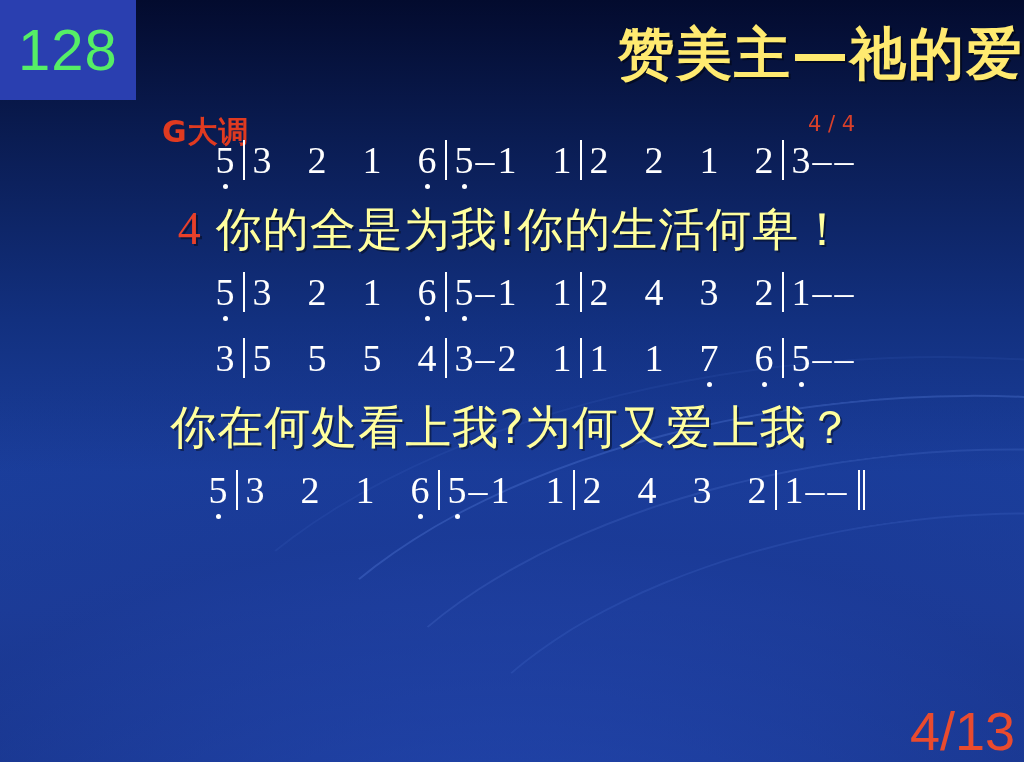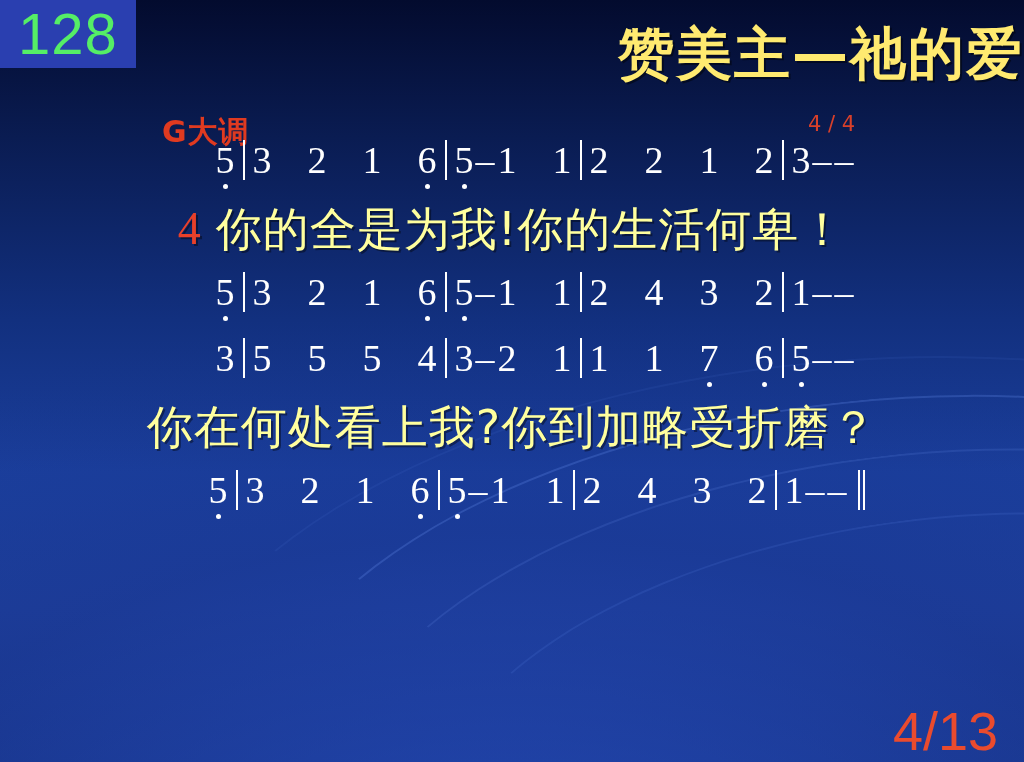--- a/index.html
+++ b/index.html
@@ -31,21 +31,21 @@
   .swoosh.b { width: 1150px; height: 560px; left: 330px; top: 455px; transform: rotate(-7deg); border-color: rgba(110,150,245,0.16) transparent transparent transparent;}
   .swoosh.c { width: 980px;  height: 470px; left: 430px; top: 520px; transform: rotate(-8deg); border-color: rgba(100,140,240,0.14) transparent transparent transparent;}
   .swoosh.d { width: 1400px; height: 700px; left: 150px; top: 360px; transform: rotate(-5deg); border-color: rgba(90,130,230,0.10) transparent transparent transparent;}
 
   
   #hymn-badge {
     position: absolute;
     left: 0px;
     top: 0px;
     width: 136px;
-    height: 68px;
+    height: 100px;
     background: #2a3fb0;
     display: flex;
     align-items: center;
     justify-content: center;
   }
   #hymn-badge .num {
     color: #55ee66;
     font-size: 58px;
     line-height: 1;
     font-family: "Liberation Sans", sans-serif;
@@ -168,21 +168,21 @@
     text-shadow: 2px 2px 0 rgba(0,0,0,0.40);
   }
   .lyric-row .verse-spacer {
     display: inline-block;
     width: 0px;
   }
   .lyric-text { display: inline-block; }
 
   #page-indicator {
     position: absolute;
-    right: 26px;
+    right: 9px;
     bottom: 4px;
     color: #ea4b2e;
     font-size: 54px;
     line-height: 1;
     font-family: "Liberation Sans", sans-serif;
   }
 </style>
 </head>
 <body>
 
@@ -205,21 +205,21 @@
   <div id="music-body">
       <div class="system">
         <div class="notation-row"><span class="verse-lead"></span><span class="note">5<span class="dot-low"></span></span><span class="bar"></span><span class="note">3</span><span class="gap-lg"></span><span class="note">2</span><span class="gap-lg"></span><span class="note">1</span><span class="gap-lg"></span><span class="note">6<span class="dot-low"></span></span><span class="bar"></span><span class="note">5<span class="dot-low"></span></span><span class="note dash">–</span><span class="note">1</span><span class="gap-lg"></span><span class="note">1</span><span class="bar"></span><span class="note">2</span><span class="gap-lg"></span><span class="note">2</span><span class="gap-lg"></span><span class="note">1</span><span class="gap-lg"></span><span class="note">2</span><span class="bar"></span><span class="note">3</span><span class="note dash">–</span><span class="note dash">–</span></div>
         <div class="lyric-row"><span class="verse-no">4</span><span class="lyric-text">你的全是为我!你的生活何卑！</span></div>
       </div>
       <div class="system">
         <div class="notation-row"><span class="verse-lead"></span><span class="note">5<span class="dot-low"></span></span><span class="bar"></span><span class="note">3</span><span class="gap-lg"></span><span class="note">2</span><span class="gap-lg"></span><span class="note">1</span><span class="gap-lg"></span><span class="note">6<span class="dot-low"></span></span><span class="bar"></span><span class="note">5<span class="dot-low"></span></span><span class="note dash">–</span><span class="note">1</span><span class="gap-lg"></span><span class="note">1</span><span class="bar"></span><span class="note">2</span><span class="gap-lg"></span><span class="note">4</span><span class="gap-lg"></span><span class="note">3</span><span class="gap-lg"></span><span class="note">2</span><span class="bar"></span><span class="note">1</span><span class="note dash">–</span><span class="note dash">–</span></div>
       </div>
       <div class="system">
         <div class="notation-row"><span class="verse-lead"></span><span class="note">3</span><span class="bar"></span><span class="note">5</span><span class="gap-lg"></span><span class="note">5</span><span class="gap-lg"></span><span class="note">5</span><span class="gap-lg"></span><span class="note">4</span><span class="bar"></span><span class="note">3</span><span class="note dash">–</span><span class="note">2</span><span class="gap-lg"></span><span class="note">1</span><span class="bar"></span><span class="note">1</span><span class="gap-lg"></span><span class="note">1</span><span class="gap-lg"></span><span class="note">7<span class="dot-low"></span></span><span class="gap-lg"></span><span class="note">6<span class="dot-low"></span></span><span class="bar"></span><span class="note">5<span class="dot-low"></span></span><span class="note dash">–</span><span class="note dash">–</span></div>
-        <div class="lyric-row"><span class="verse-spacer"></span><span class="lyric-text">你在何处看上我?你到加略受折磨？</span></div>
+        <div class="lyric-row"><span class="verse-spacer"></span><span class="lyric-text">你在何处看上我?为何又爱上我？</span></div>
       </div>
       <div class="system">
         <div class="notation-row"><span class="verse-lead"></span><span class="note">5<span class="dot-low"></span></span><span class="bar"></span><span class="note">3</span><span class="gap-lg"></span><span class="note">2</span><span class="gap-lg"></span><span class="note">1</span><span class="gap-lg"></span><span class="note">6<span class="dot-low"></span></span><span class="bar"></span><span class="note">5<span class="dot-low"></span></span><span class="note dash">–</span><span class="note">1</span><span class="gap-lg"></span><span class="note">1</span><span class="bar"></span><span class="note">2</span><span class="gap-lg"></span><span class="note">4</span><span class="gap-lg"></span><span class="note">3</span><span class="gap-lg"></span><span class="note">2</span><span class="bar"></span><span class="note">1</span><span class="note dash">–</span><span class="note dash">–</span><span class="bar final"></span></div>
       </div>
     </div>
 
   <div id="page-indicator">4/13</div>
 </div>
 
 </body></html>

